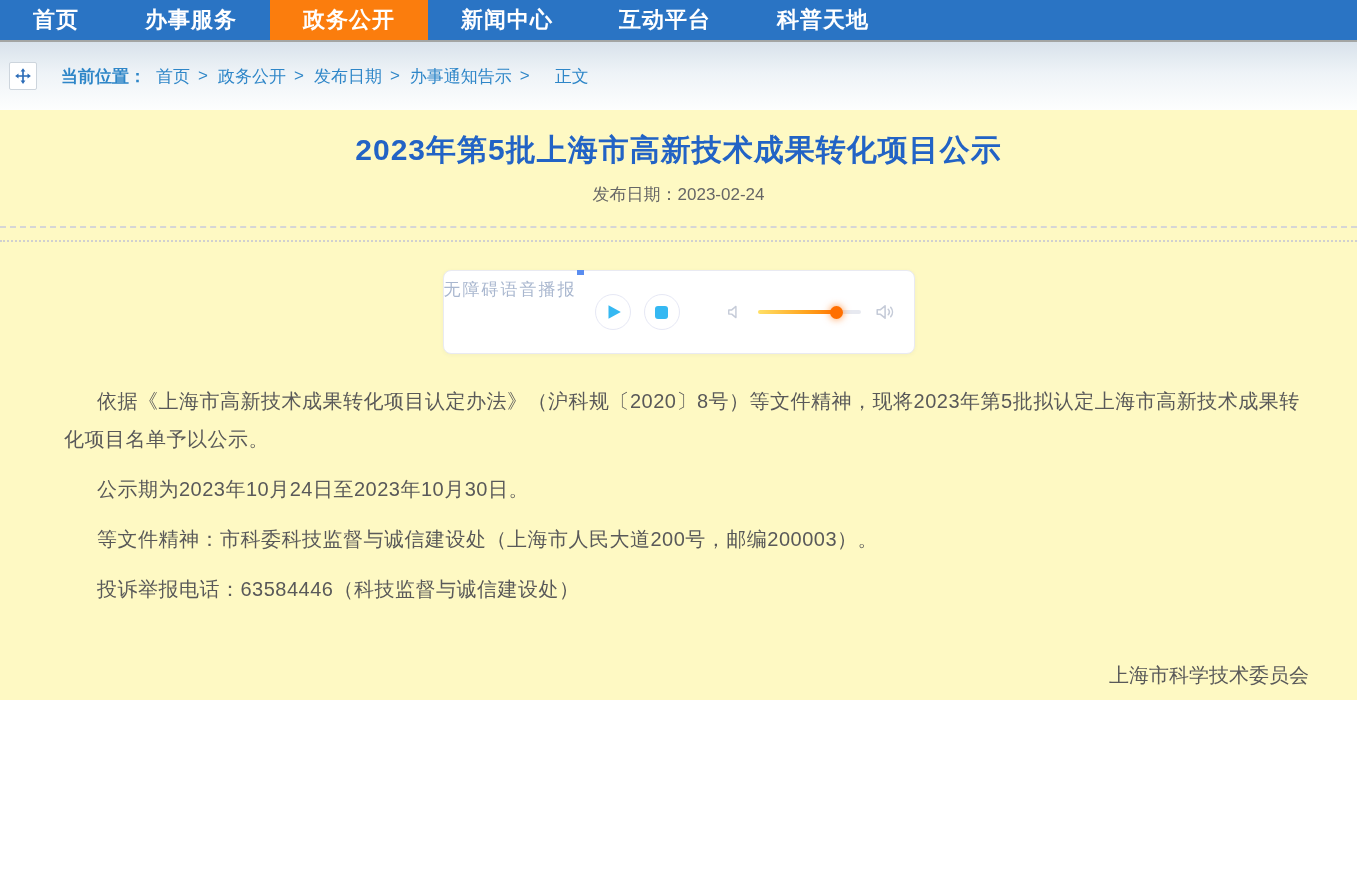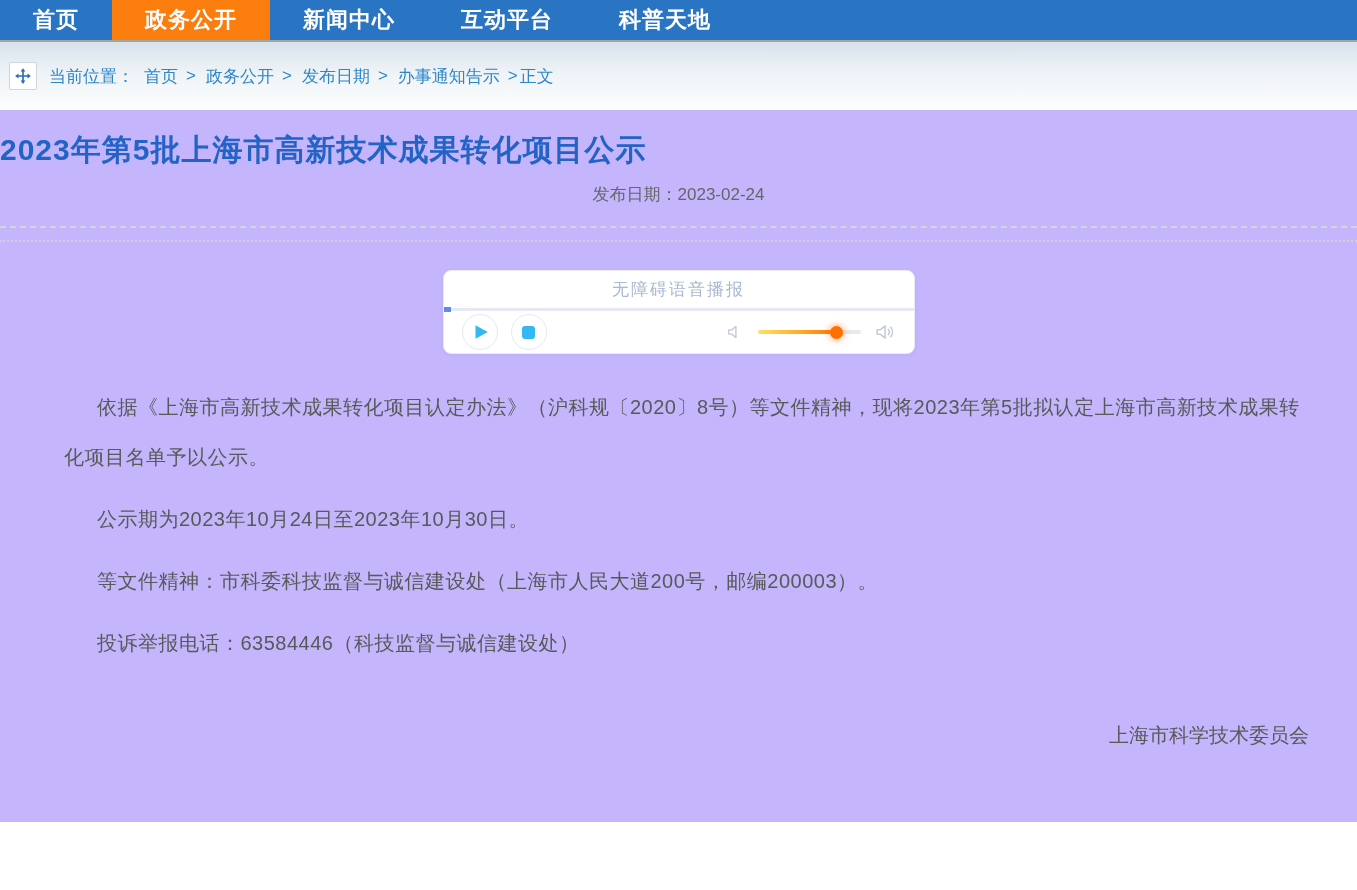--- a/index.html
+++ b/index.html
@@ -1,17 +1,17 @@
 <!DOCTYPE html>
 <html><head>
 <meta charset="utf-8">
 <style>
   html,body{margin:0;padding:0;background:#fff;}
   .page{
-    width:1357px;height:822px;overflow:hidden;background:#c4b5fd;
+    width:1357px;height:700px;overflow:hidden;background:#fef9c3;
     font-family:"Liberation Sans","DejaVu Sans",sans-serif;
     position:relative;
   }
   
   .main-nav{
     height:40px;background:#2a74c4;display:flex;align-items:stretch;
     border-bottom:2px solid #a3a5a3;
   }
   .nav-item{
     display:flex;align-items:center;padding:0 33px;
@@ -22,37 +22,37 @@
   
   .breadcrumb-bar{
     height:68px;display:flex;align-items:center;
     background:linear-gradient(to bottom,#d8e2eb 0%,#eef3f7 45%,#fdfefe 100%);
     padding-left:9px;font-size:17px;
   }
   .crumb-icon{
     width:26px;height:26px;background:#fff;border:1px solid #cdd5dd;border-radius:2px;
     display:flex;align-items:center;justify-content:center;flex:0 0 auto;
   }
-  .crumb-prefix{color:#2e86c8;margin-left:12px;}
+  .crumb-prefix{color:#2e86c8;margin-left:24px;font-weight:bold;}
   .crumb-link{color:#2e86c8;text-decoration:none;margin-left:10px;cursor:pointer;}
   .crumb-sep{color:#2e86c8;margin-left:8px;}
-  .crumb-current{color:#2e86c8;margin-left:2px;}
+  .crumb-current{color:#2e86c8;margin-left:25px;}
   
   .page-title{
-    margin:20px 0 0;
+    margin:20px 0 0;text-align:center;
     font-size:30px;font-weight:bold;color:#2263c5;letter-spacing:1px;
   }
   .pub-date{text-align:center;margin-top:12px;font-size:17px;color:#666;}
   .sep-dashed{border-top:2px dashed #d6d6d6;margin-top:20px;}
   .sep-dotted{border-top:2px dotted #d0d0d0;margin-top:12px;}
   
   .audio-player{
     width:470px;height:82px;margin:28px auto 0;background:#fff;
     border:1px solid #e9eaf2;border-radius:8px;box-shadow:0 1px 4px rgba(60,80,140,.05);
-    display:flex;flex-direction:column;
+    display:flex;flex-direction:row;
   }
   .ap-header{
     height:37px;line-height:37px;text-align:center;
     color:#a9b7cf;font-size:17px;letter-spacing:2px;
   }
   .ap-progress{height:3px;background:#e6e9f4;position:relative;cursor:pointer;}
   .ap-progress-done{
     position:absolute;left:0;top:-1px;width:7px;height:5px;background:#5a8df0;display:block;
   }
   .ap-controls{flex:1;display:flex;align-items:center;padding:0 18px;}
@@ -70,35 +70,36 @@
   }
   .vol-knob{
     position:absolute;top:-4px;left:calc(var(--vol,76%) - 6px);
     width:13px;height:13px;border-radius:50%;background:#ff6f00;
     box-shadow:0 0 7px 1px rgba(255,111,0,.55);cursor:pointer;
   }
   .speaker-icon{display:flex;cursor:pointer;}
   
   .article-body{padding:16px 42px 0 64px;}
   .article-body p{
-    margin:12px 0;font-size:20px;color:#595959;line-height:50px;
+    margin:12px 0;font-size:20px;color:#595959;line-height:38px;
     text-indent:33px;letter-spacing:.5px;
   }
   .signature{
     margin-top:48px;padding-right:48px;text-align:right;
     font-size:20px;color:#595959;line-height:38px;
   }
 </style>
 </head>
 <body>
 
 <div class="page">
 
   <nav class="main-nav">
     <a class="nav-item">首页</a>
+    <a class="nav-item">办事服务</a>
     <a class="nav-item active">政务公开</a>
     <a class="nav-item">新闻中心</a>
     <a class="nav-item">互动平台</a>
     <a class="nav-item">科普天地</a>
   </nav>
 
   <div class="breadcrumb-bar">
     <span class="crumb-icon">
       <svg width="18" height="18" viewBox="0 0 24 24">
         <g fill="#2b6cb8">

